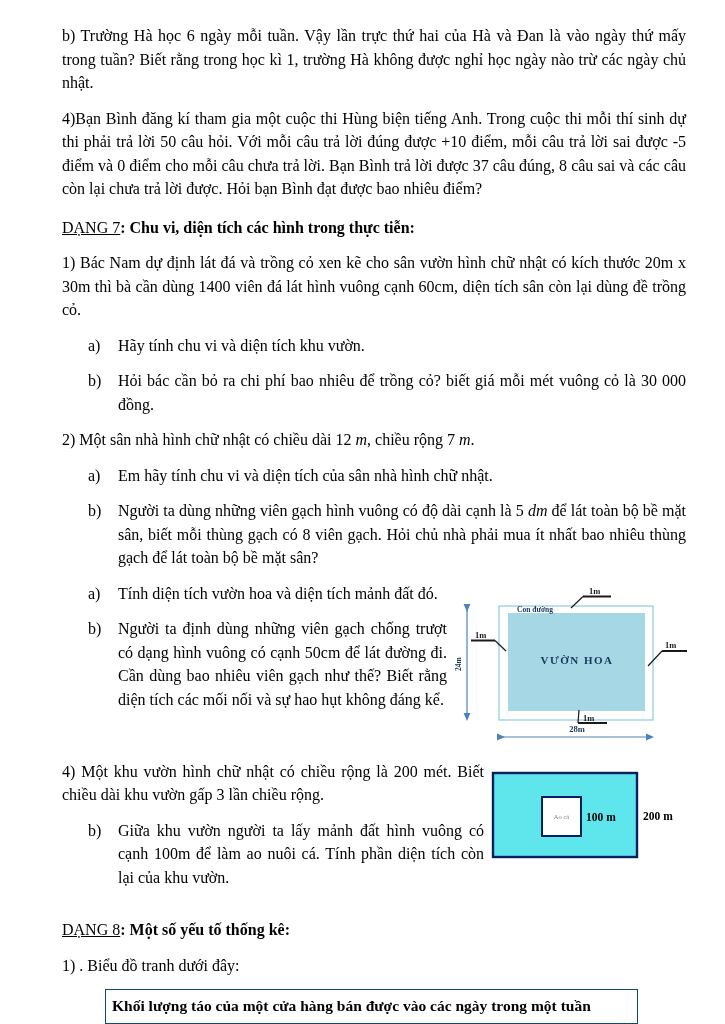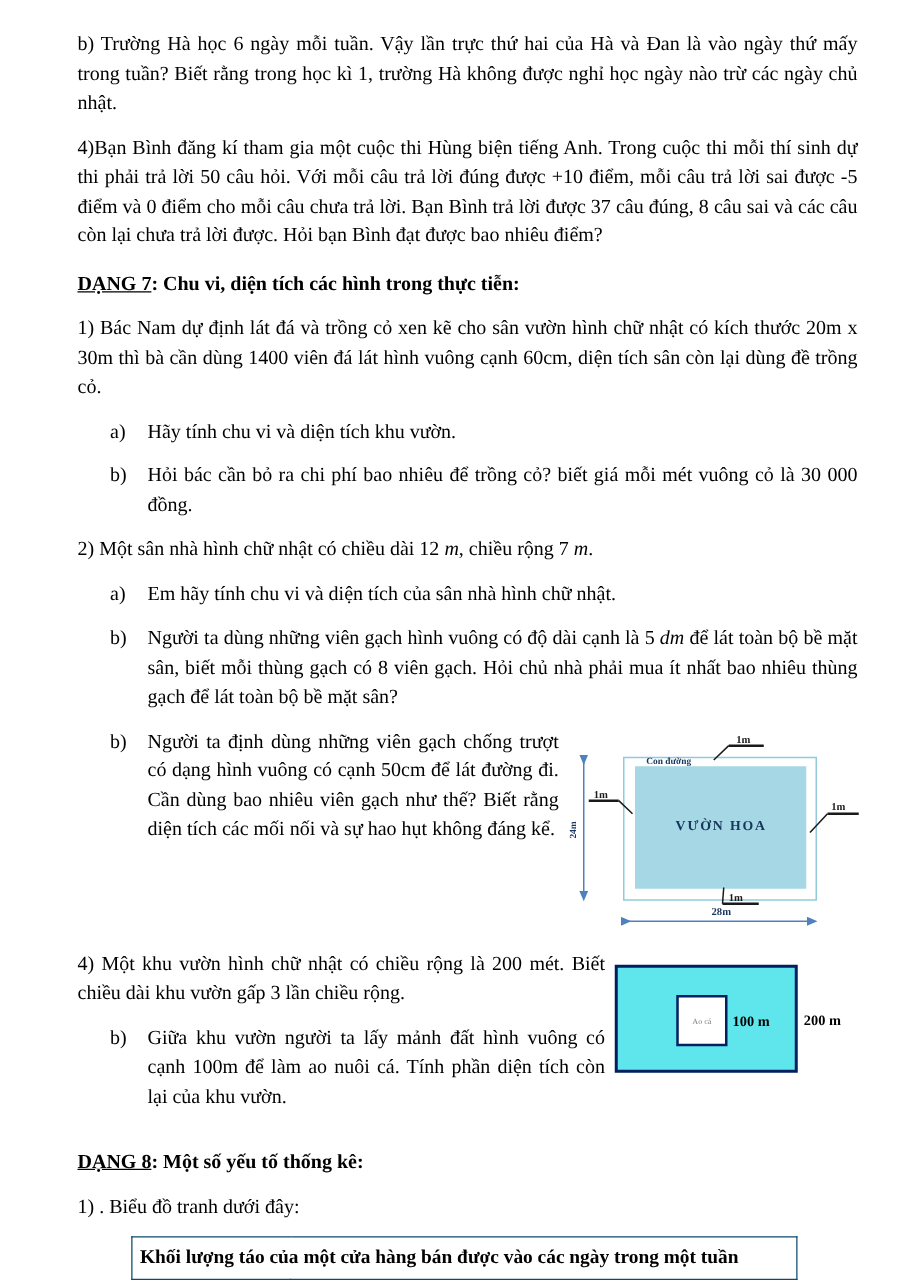--- a/index.html
+++ b/index.html
@@ -7,21 +7,21 @@
     width:725px;height:1024px;box-sizing:border-box;
     background:#ffffff;color:#000;
     font-family:"Liberation Serif","DejaVu Serif",serif;
     font-size:16px;line-height:1.47;
     padding:12px 27px 0 50px;overflow:hidden;
   }
   p{margin:12px;}
   .para{text-align:justify;}
   .gap-sm{margin-top:11px;}
   .heading{font-weight:bold;margin-top:15px;}
-  .dlabel{font-weight:bold;text-decoration:underline;}
+  .dlabel{font-weight:normal;text-decoration:underline;}
   .sub{padding-left:56px;text-indent:-30px;text-align:justify;}
   .mk{display:inline-block;width:30px;text-indent:0;}
   .clearfix::after{content:"";display:table;clear:both;}
   .float-d1{float:right;width:245px;height:160px;margin:2px 0 4px 6px;}
   .float-d2{float:right;width:210px;height:100px;margin:8px 0 2px 4px;}
   svg text{font-family:"Liberation Serif","DejaVu Serif",serif;}
   .t7b{font-size:7.5px;font-weight:bold;}
   .t8b{font-size:8.5px;font-weight:bold;}
   .t11b{font-size:11px;font-weight:bold;letter-spacing:1.5px;}
   .dnavy{fill:#17365d;}
@@ -95,20 +95,21 @@
     <line x1="209" y1="67" x2="195" y2="82" stroke="#1a1a1a" stroke-width="1.2"></line>
 
     <line x1="126" y1="126" x2="125" y2="139" stroke="#1a1a1a" stroke-width="1.2"></line>
     <text x="130" y="137" class="t8b tblk">1m</text>
     <line x1="125" y1="139" x2="154" y2="139" stroke="#1a1a1a" stroke-width="2"></line>
 
     <text x="124" y="148" class="t8b dnavy" text-anchor="middle">28m</text>
     <line x1="49" y1="153" x2="198" y2="153" stroke="#4f81bd" stroke-width="1.2" marker-start="url(#arrB)" marker-end="url(#arrB)"></line>
   </svg>
 
+  <p class="sub"><span class="mk">a)</span><span>Tính diện tích vườn hoa và diện tích mảnh đất đó.</span></p>
   <p class="sub"><span class="mk">b)</span><span>Người ta định dùng những viên gạch chống trượt có dạng hình vuông có cạnh 50cm để lát đường đi. Cần dùng bao nhiêu viên gạch như thế? Biết rằng diện tích các mối nối và sự hao hụt không đáng kể.</span></p>
 </div>
 
 <div class="clearfix">
 
   <svg class="float-d2" viewBox="0 0 210 100">
     <rect x="5" y="5" width="144" height="84" stroke="#002060" stroke-width="2.4" fill="#5ee6ec"></rect>
     <rect x="54" y="29" width="39" height="39" fill="#ffffff" stroke="#002060" stroke-width="2"></rect>
     <text x="73.5" y="51" font-size="6.5" fill="#7f7f7f" text-anchor="middle">Ao cá</text>
     <text x="98" y="53" font-size="11.5" font-weight="bold" fill="#000">100 m</text>

